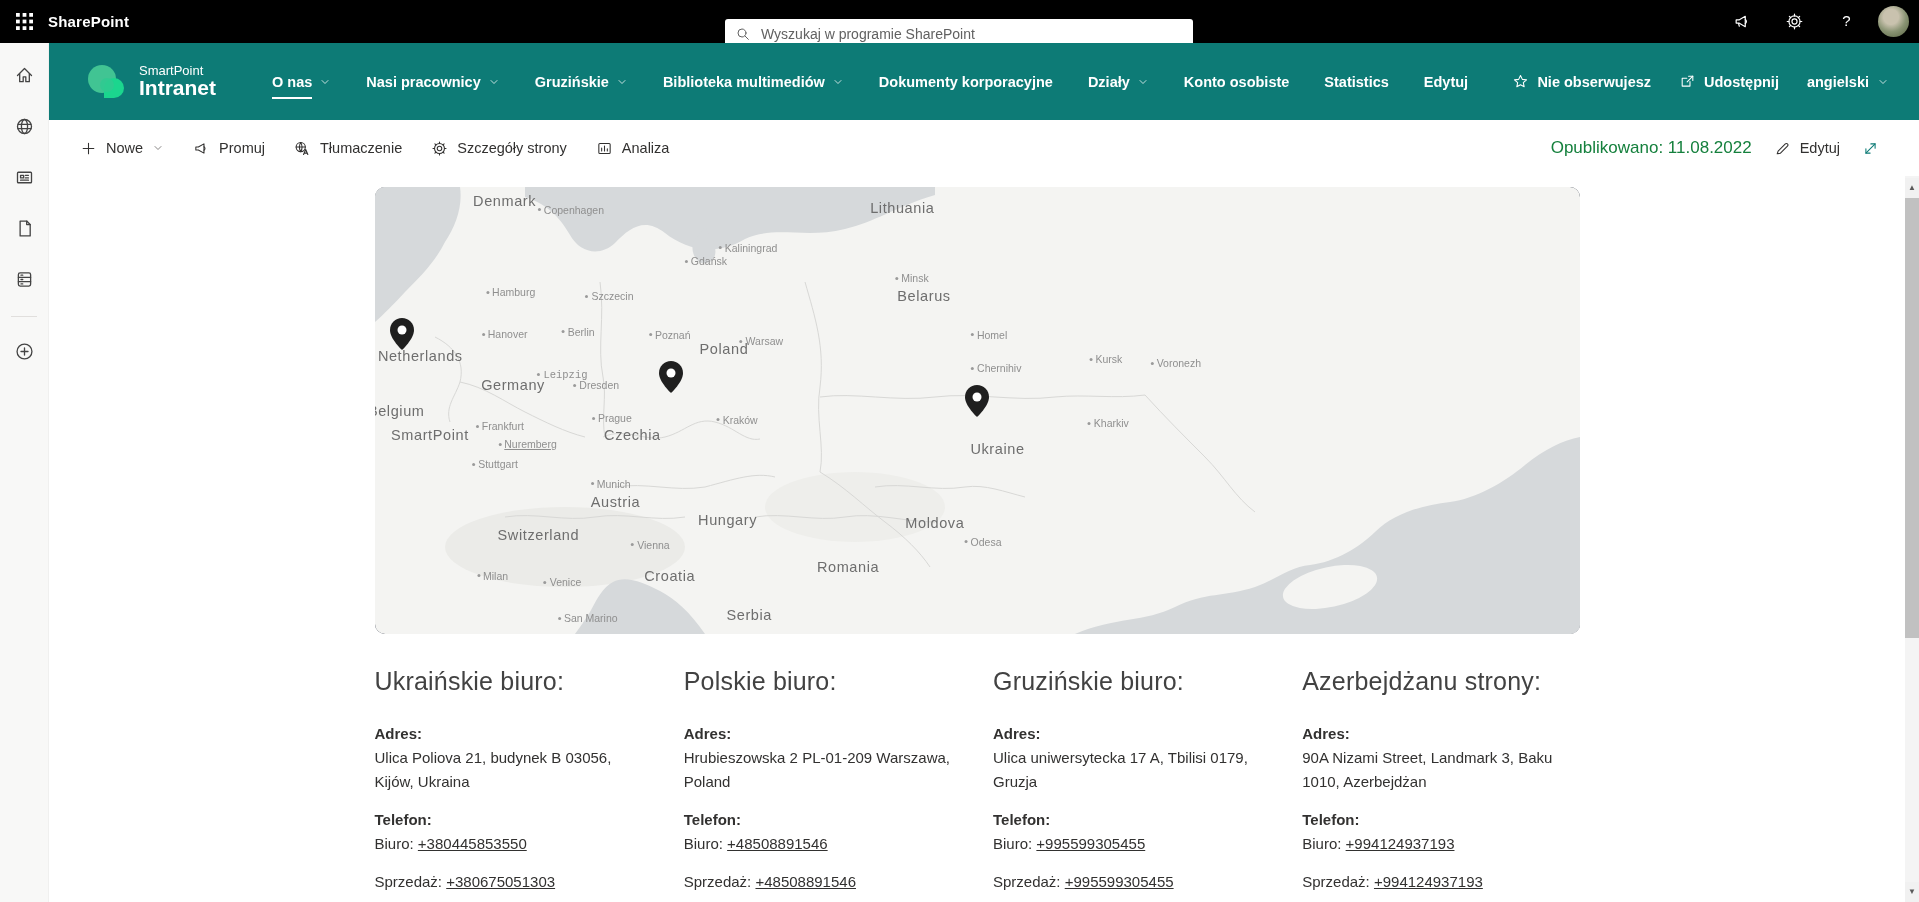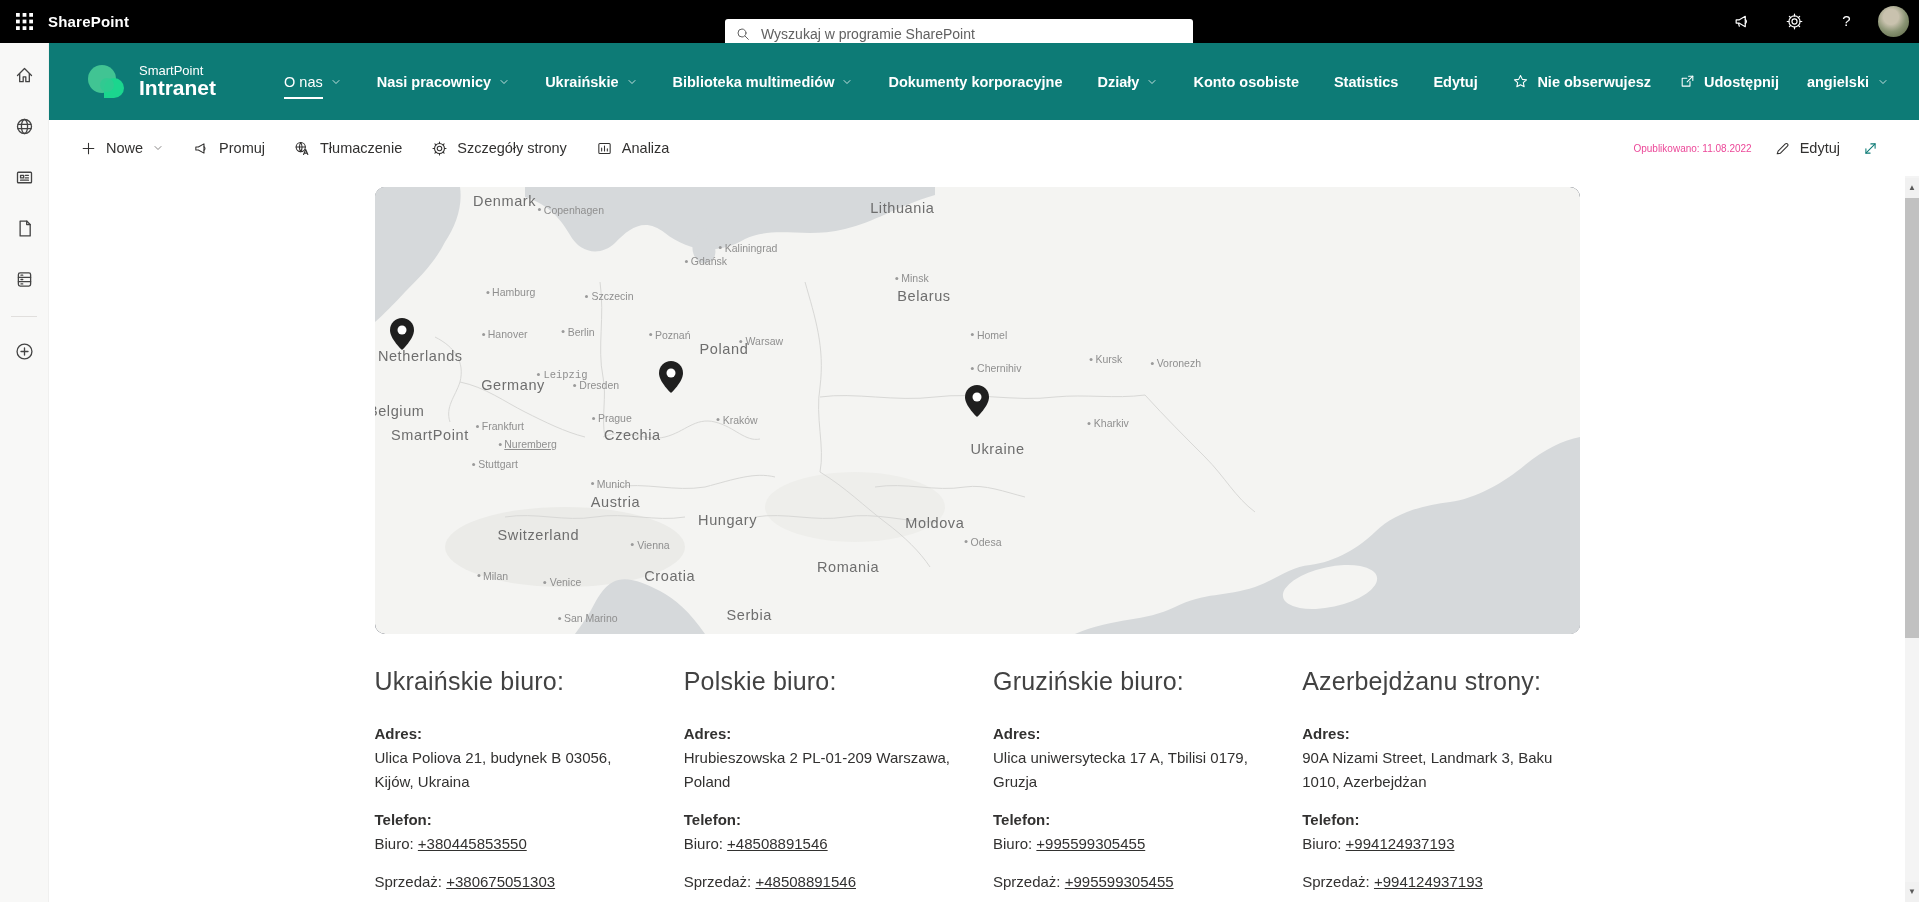--- a/index.html
+++ b/index.html
@@ -26,31 +26,31 @@
 
   
   .topnav{position:absolute;left:49px;top:43px;width:1870px;height:77px;background:#0d7b76;display:flex;align-items:center;color:#fff;padding-left:36px;}
   .logo{display:flex;align-items:center;gap:10px;margin-right:56px;cursor:pointer;}
   .logo-text{line-height:1.05;}
   .logo-line1{font-size:13px;font-weight:400;color:#fff;display:block;}
   .logo-line2{font-size:21px;font-weight:700;color:#fff;display:block;}
   .nav-items{display:flex;align-items:center;gap:35px;}
   .nav-item{display:flex;align-items:center;gap:7px;color:#fff;text-decoration:none;font-size:14.5px;font-weight:600;cursor:pointer;white-space:nowrap;}
   .nav-item .nav-label{padding-bottom:0;}
-  .nav-item.active .nav-label{font-weight:400;border-bottom:2.5px solid #fff;padding-bottom:7px;margin-bottom:-9.5px;margin-left:12px;}
+  .nav-item.active .nav-label{font-weight:700;border-bottom:2.5px solid #fff;padding-bottom:7px;margin-bottom:-9.5px;}
   .chev{width:12px;height:12px;}
   .nav-right{margin-left:auto;display:flex;align-items:center;gap:28px;padding-right:30px;}
   .nav-right .nav-item{gap:8px;}
 
   
   .commandbar{position:absolute;left:49px;top:120px;width:1870px;height:56px;background:#fff;display:flex;align-items:center;padding-left:31px;color:#323130;}
   .cmd-left{display:flex;align-items:center;gap:29px;}
   .cmd-btn{display:flex;align-items:center;gap:9px;background:none;border:0;font-family:inherit;font-size:14.5px;color:#323130;cursor:pointer;white-space:nowrap;padding:0;}
   .cmd-right{margin-left:auto;display:flex;align-items:center;gap:22px;padding-right:40px;}
-  .published{font-size:10px;color:#ec4899;}
+  .published{font-size:17px;color:#15803d;}
   .ci{width:17px;height:17px;}
   .expand-btn{color:#0d7b76;}
 
   
   .content{position:absolute;left:49px;top:176px;width:1856px;height:726px;background:#fff;}
   .mapwrap{position:relative;width:1205px;height:447px;margin:11px auto 0 auto;border-radius:10px;overflow:hidden;background:#0f172a;cursor:grab;}
   .mapwrap svg.basemap{position:absolute;left:0;top:0;width:100%;height:100%;}
   .map-label{position:absolute;transform:translate(-50%,-50%);white-space:nowrap;pointer-events:none;}
   .map-label.country{font-size:14.5px;color:#6e6e6e;letter-spacing:.6px;}
   .map-label.city{font-size:10.5px;color:#8f8f8f;display:flex;align-items:center;gap:3px;}
@@ -191,21 +191,21 @@
             <path d="M6 9 L12 15 L18 9"></path>
           </svg>
         </a>
         <a class="nav-item">
           <span class="nav-label">Nasi pracownicy</span>
           <svg class="chev ic" viewBox="0 0 24 24">
             <path d="M6 9 L12 15 L18 9"></path>
           </svg>
         </a>
         <a class="nav-item">
-          <span class="nav-label">Ukraińskie</span>
+          <span class="nav-label">Gruzińskie</span>
           <svg class="chev ic" viewBox="0 0 24 24">
             <path d="M6 9 L12 15 L18 9"></path>
           </svg>
         </a>
         <a class="nav-item">
           <span class="nav-label">Biblioteka multimediów</span>
           <svg class="chev ic" viewBox="0 0 24 24">
             <path d="M6 9 L12 15 L18 9"></path>
           </svg>
         </a>

